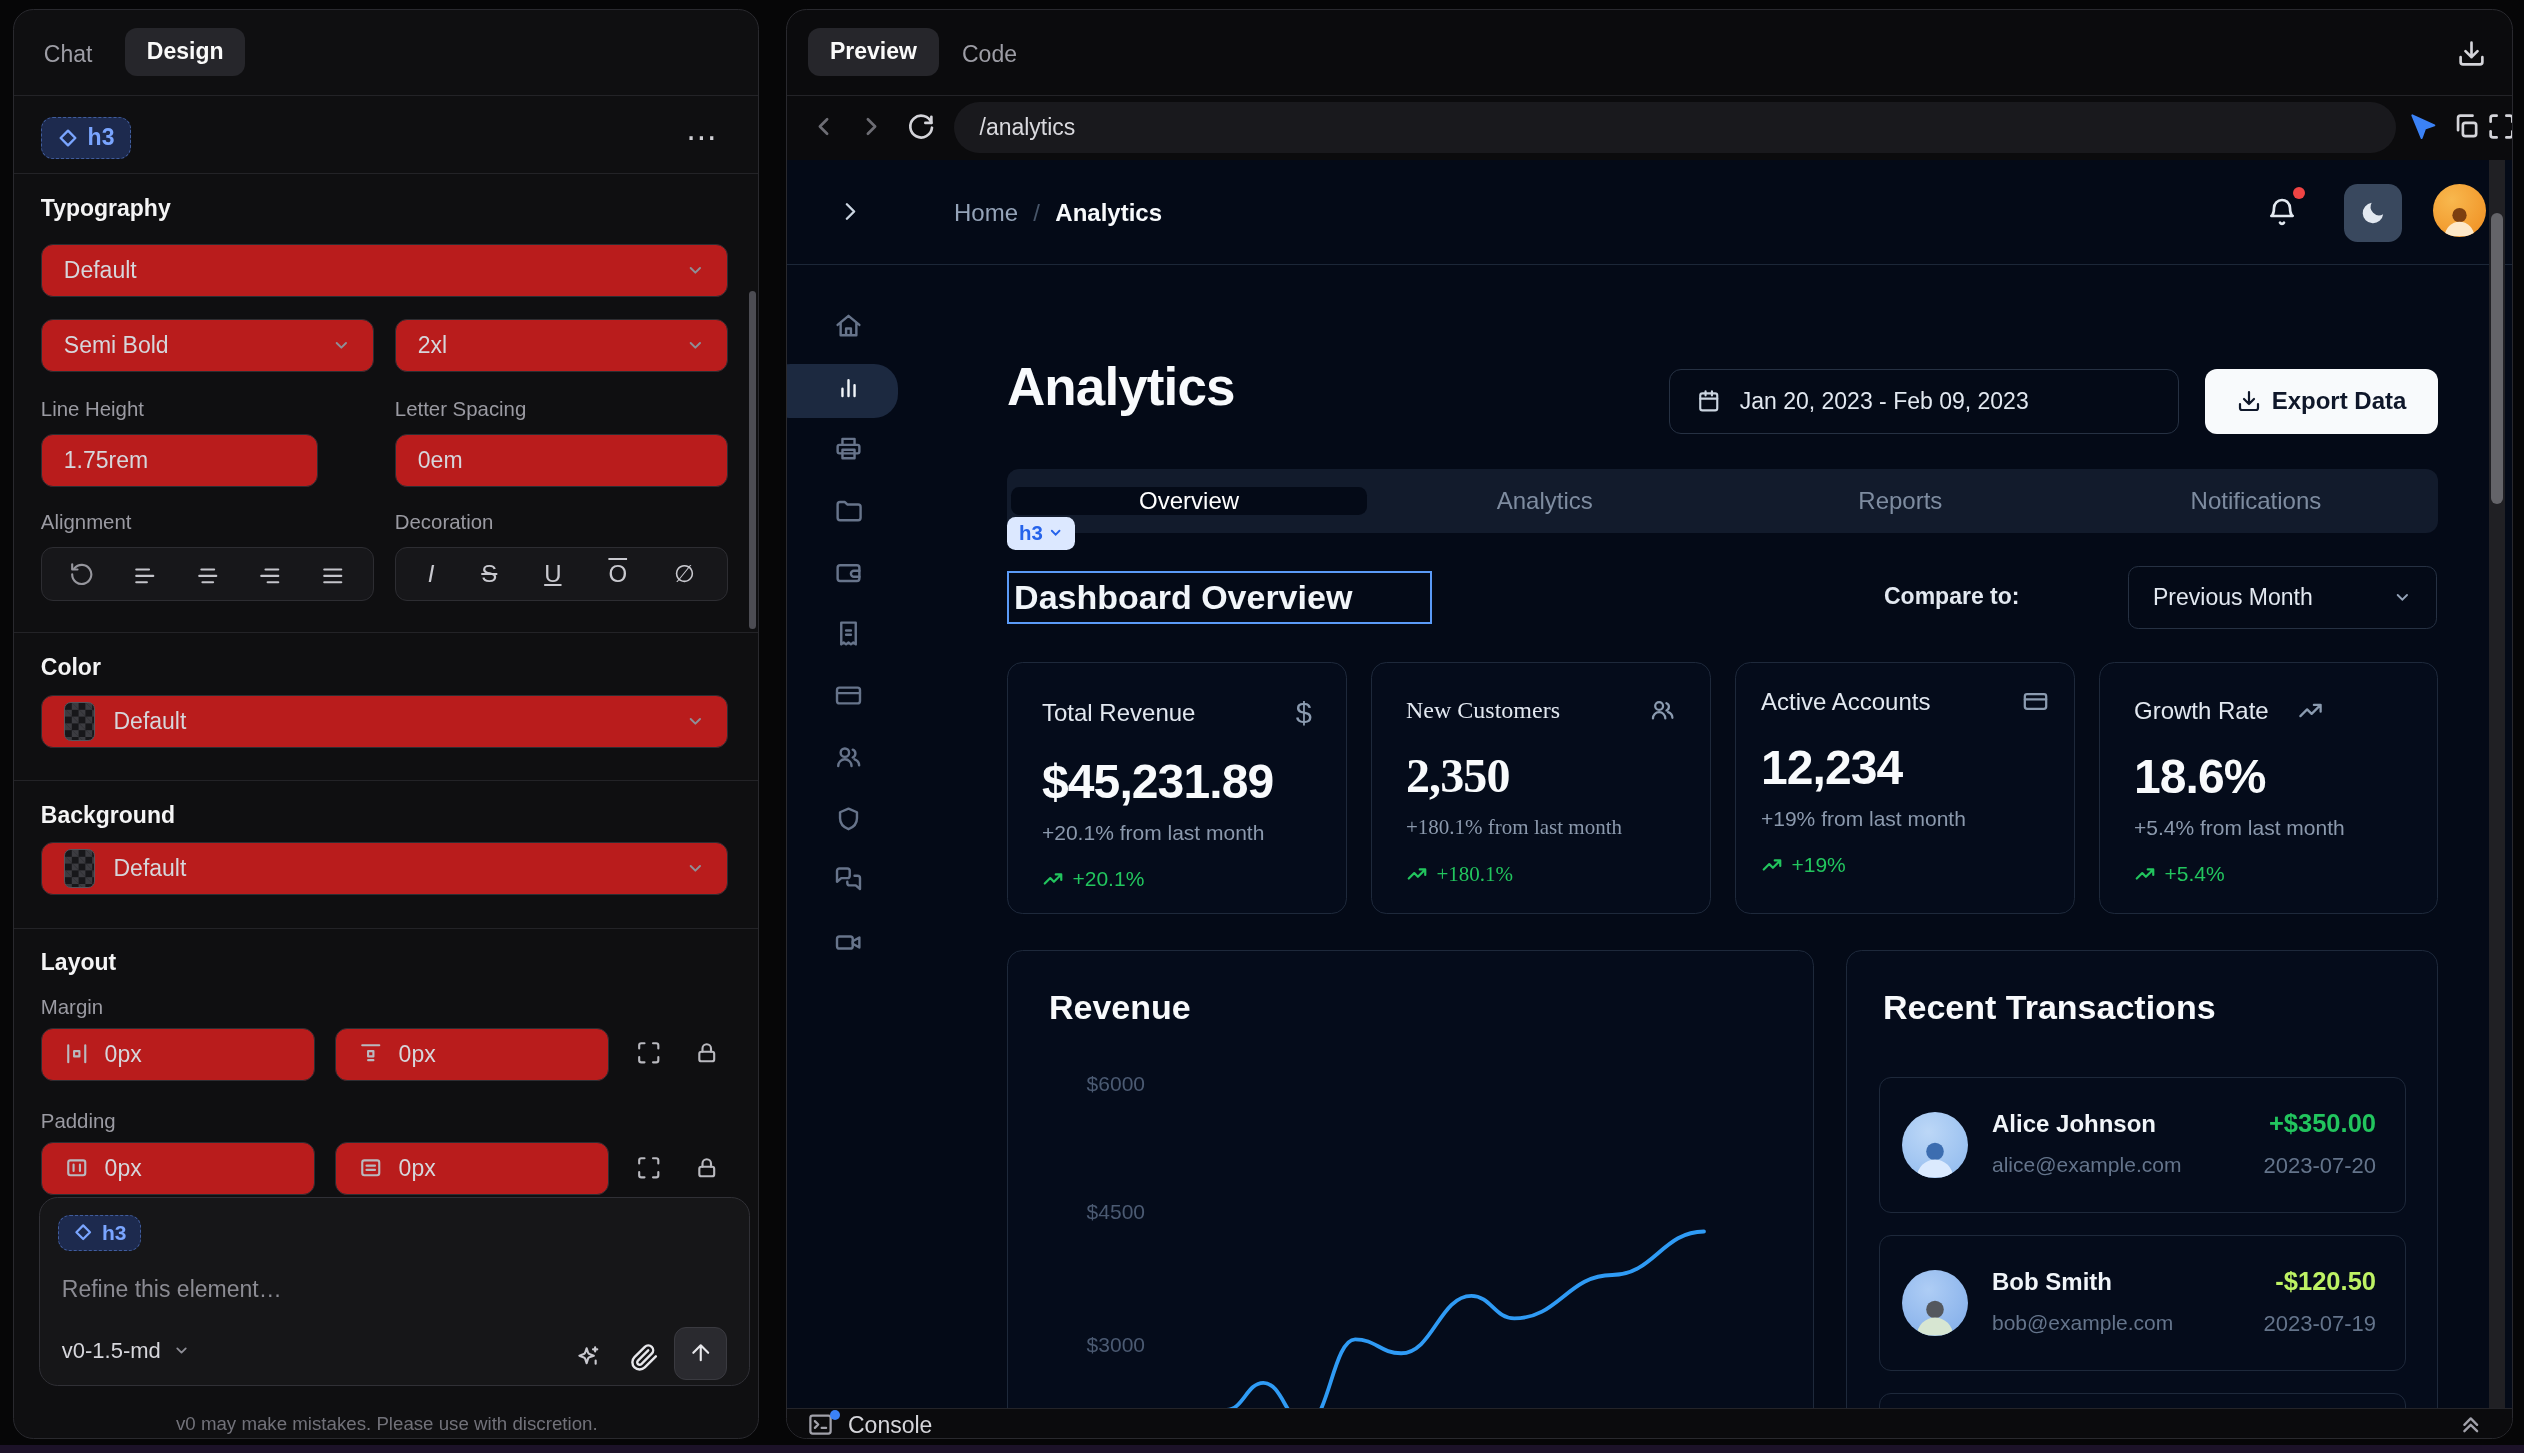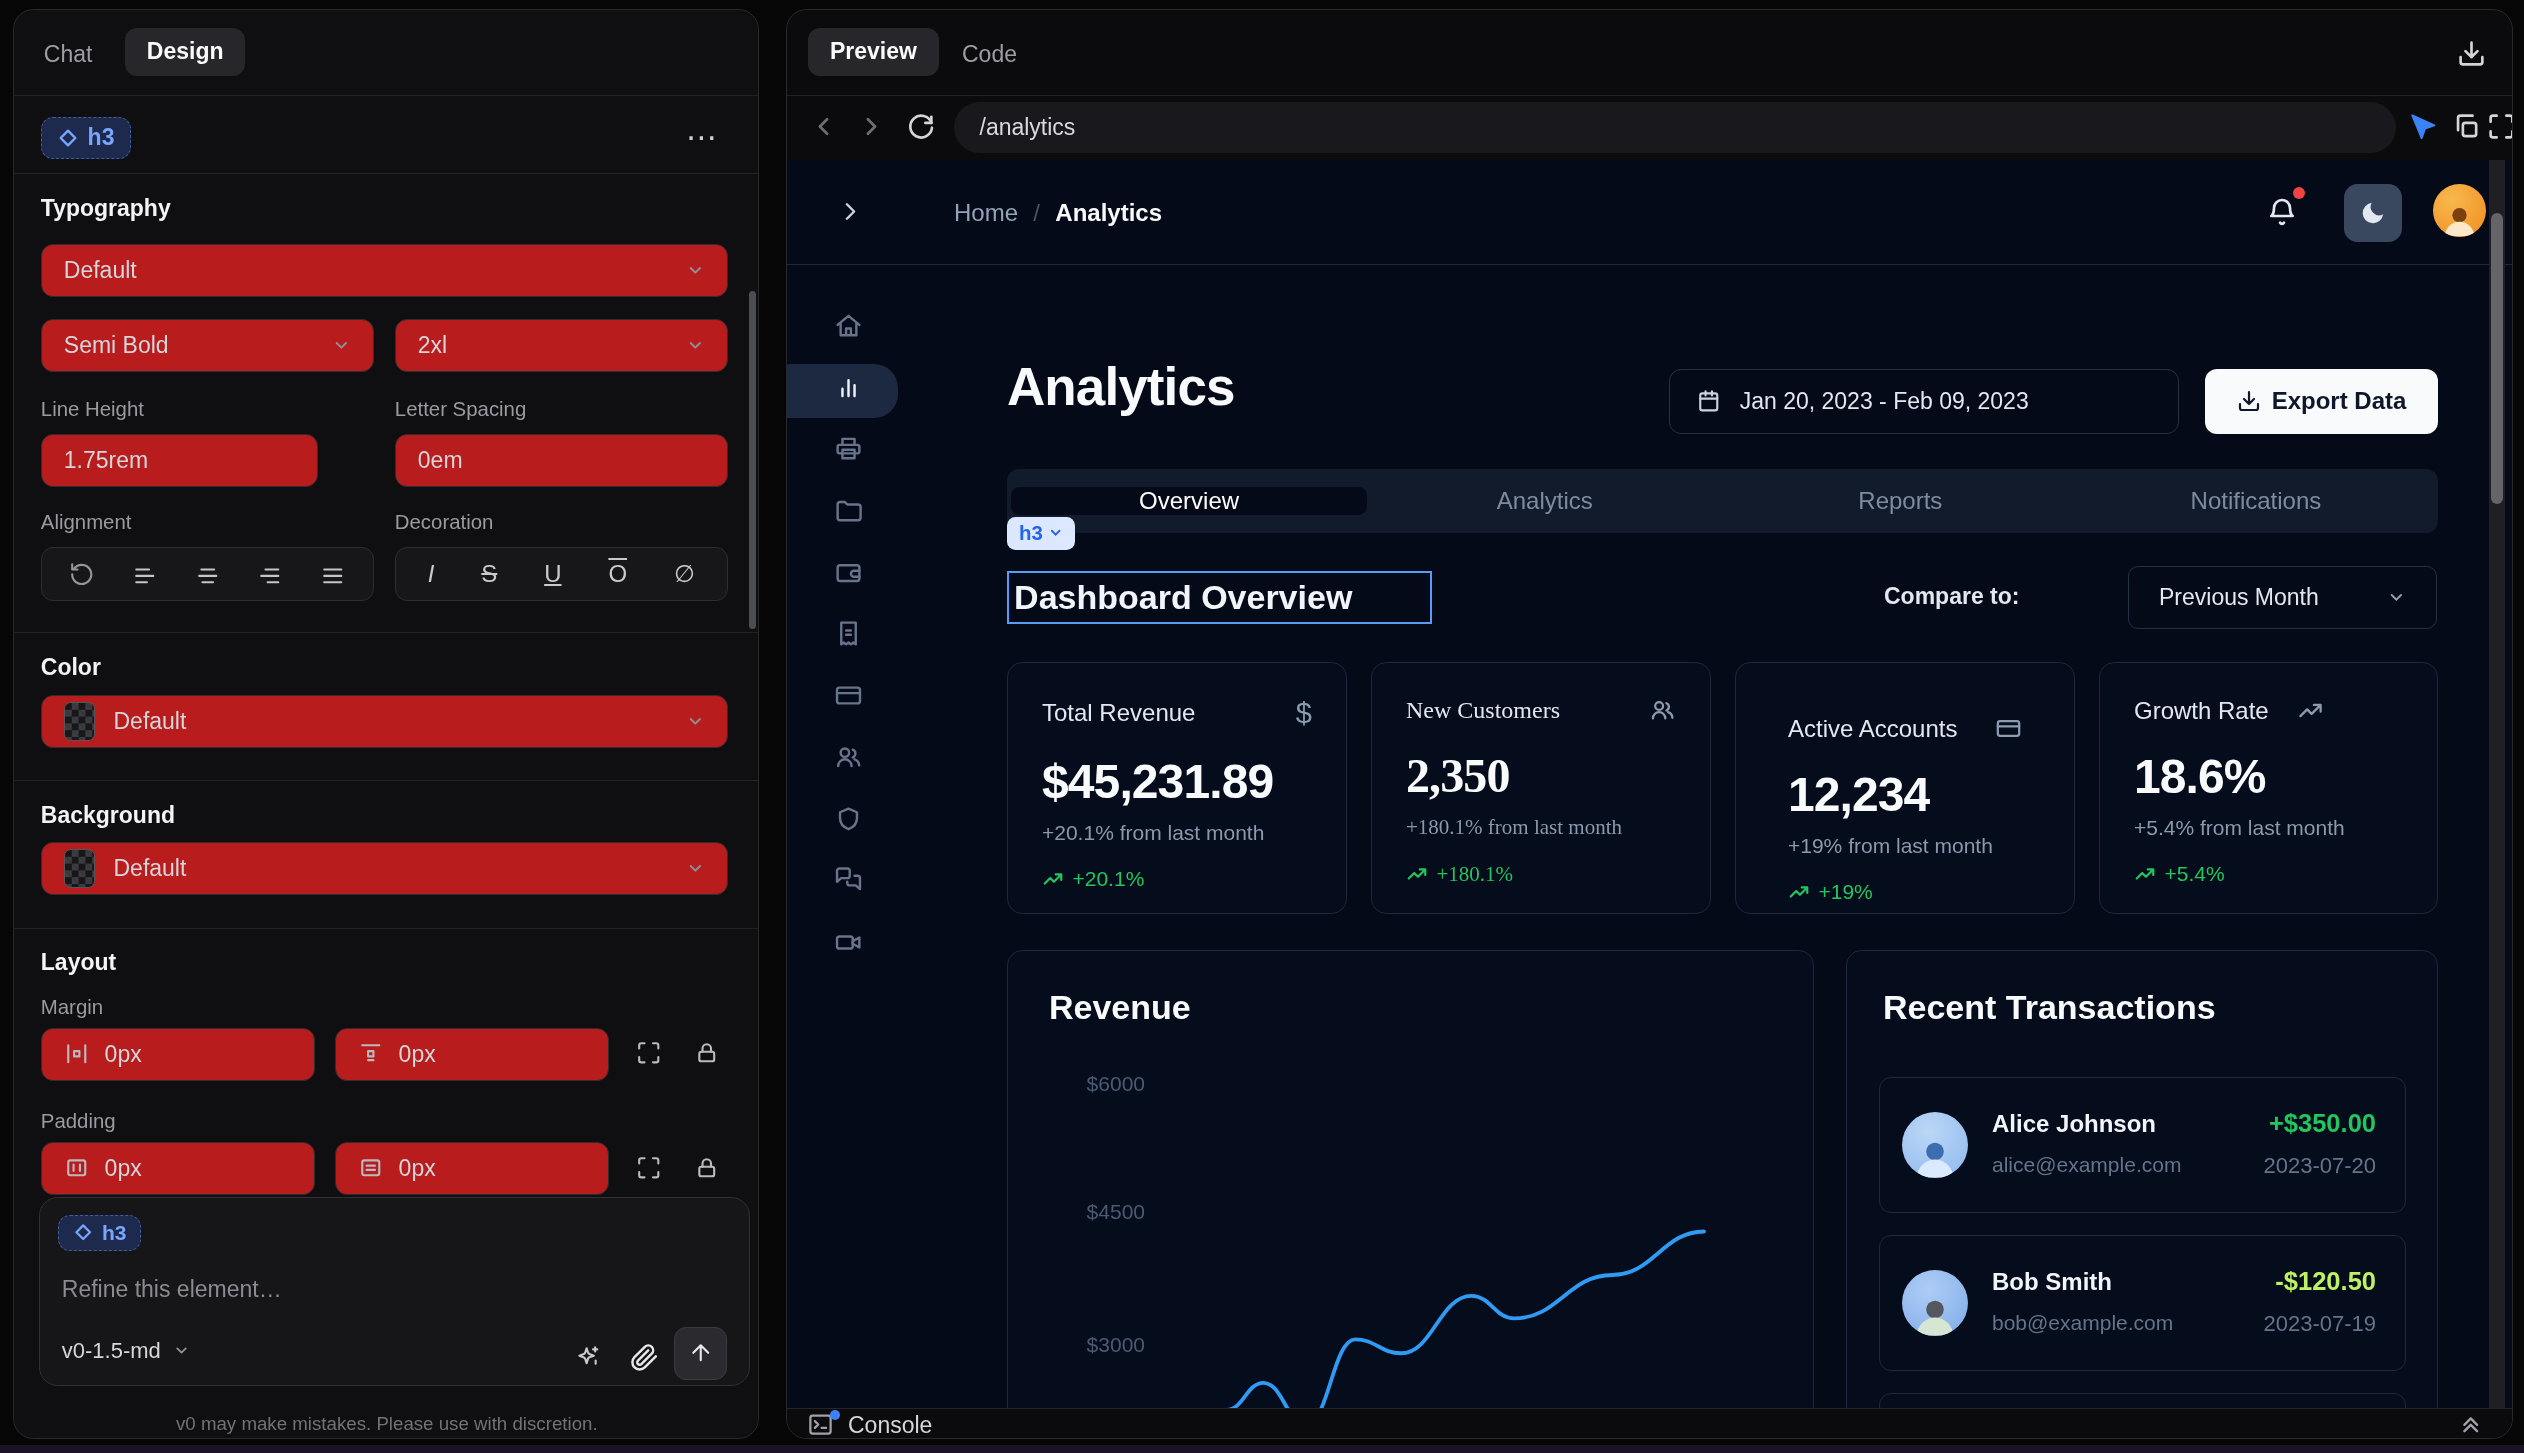--- a/index.html
+++ b/index.html
@@ -411,21 +411,21 @@
       <div class="abs chip-h3" style="left:220px; top:357px;">
         <span>h3</span>
         <svg style="width:15.3px; height:15.3px; stroke:#2563eb; stroke-width:3; fill:none; stroke-linecap:round;" viewBox="0 0 24 24">
             <path d="M6 9l6 6 6-6"></path>
           </svg>
       </div>
       <div class="abs sel-outline" style="left:220px; top:411px; width:425px; height:53px; display:flex; align-items:center; padding:0 5.1px;">
         <span style="font-size:34px; font-weight:600; color:#f1f5f9;">Dashboard Overview</span>
       </div>
       <div class="abs" style="left:1097px; top:423px; font-size:23px; font-weight:600; color:#e2e8f0;">Compare to:</div>
-      <div class="abs" style="left:1341px; top:406px; width:309px; height:63px; border:1.3px solid #263143; border-radius:10.2px; display:flex; align-items:center; justify-content:space-between; padding:0 30px; color:#e2e8f0; font-size:23px;">
+      <div class="abs" style="left:1341px; top:406px; width:309px; height:63px; border:1.3px solid #263143; border-radius:10.2px; display:flex; align-items:center; justify-content:space-between; padding:0 24px; color:#e2e8f0; font-size:23px;">
         <span>Previous Month</span>
         <svg style="width:18.7px; height:18.7px; stroke:#94a3b8; stroke-width:2.4; fill:none; stroke-linecap:round;" viewBox="0 0 24 24">
             <path d="M6 9l6 6 6-6"></path>
           </svg>
       </div>
 
       <div class="abs card" style="left:220px; top:502px; width:340px; height:252px; padding:34px;">
         <div style="display:flex; justify-content:space-between; align-items:center;">
           <span class="stat-title">Total Revenue</span>
           <span style="color:#8b9bb0; font-size:29px;">$</span>
@@ -449,21 +449,21 @@
         </div>
         <div class="stat-value" style="margin-top:24px;">2,350</div>
         <div class="stat-change" style="margin-top:12px;">+180.1% from last month</div>
         <div class="stat-trend" style="margin-top:22px; color:#22c55e;">
           <svg class="trend-ic" style="stroke:#22c55e;" viewBox="0 0 24 24">
               <path d="M3 17l6-6 4 4 8-8M15 7h6v6"></path>
             </svg>
           <span>+180.1%</span>
         </div>
       </div>
-      <div class="abs card" style="left:948px; top:502px; width:340px; height:252px; padding:52px;">
+      <div class="abs card" style="left:948px; top:502px; width:340px; height:252px; padding:25px;">
         <div style="display:flex; justify-content:space-between; align-items:center;">
           <span class="stat-title">Active Accounts</span>
           <svg class="trend-ic" style="stroke:#8b9bb0; width:27px; height:27px; stroke-width:2;" viewBox="0 0 24 24">
               <rect x="2.5" y="5.5" width="19" height="13" rx="2"></rect>
               <path d="M2.5 10h19"></path>
             </svg>
         </div>
         <div class="stat-value" style="margin-top:24px;">12,234</div>
         <div class="stat-change" style="margin-top:12px;">+19% from last month</div>
         <div class="stat-trend" style="margin-top:22px; color:#22c55e;">

